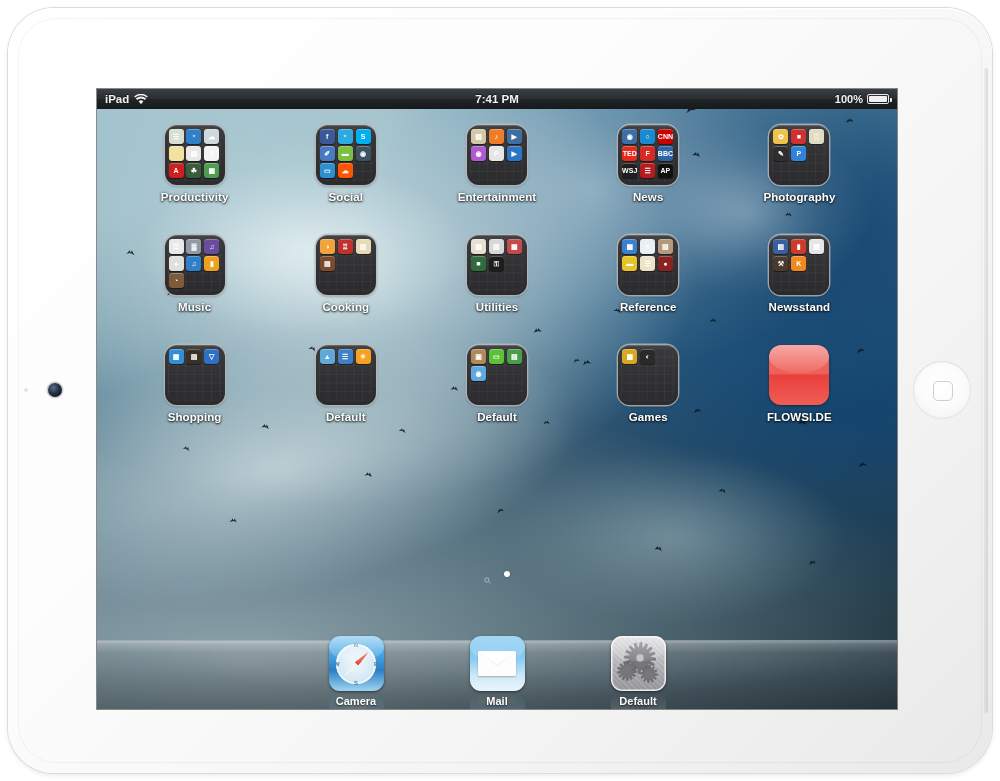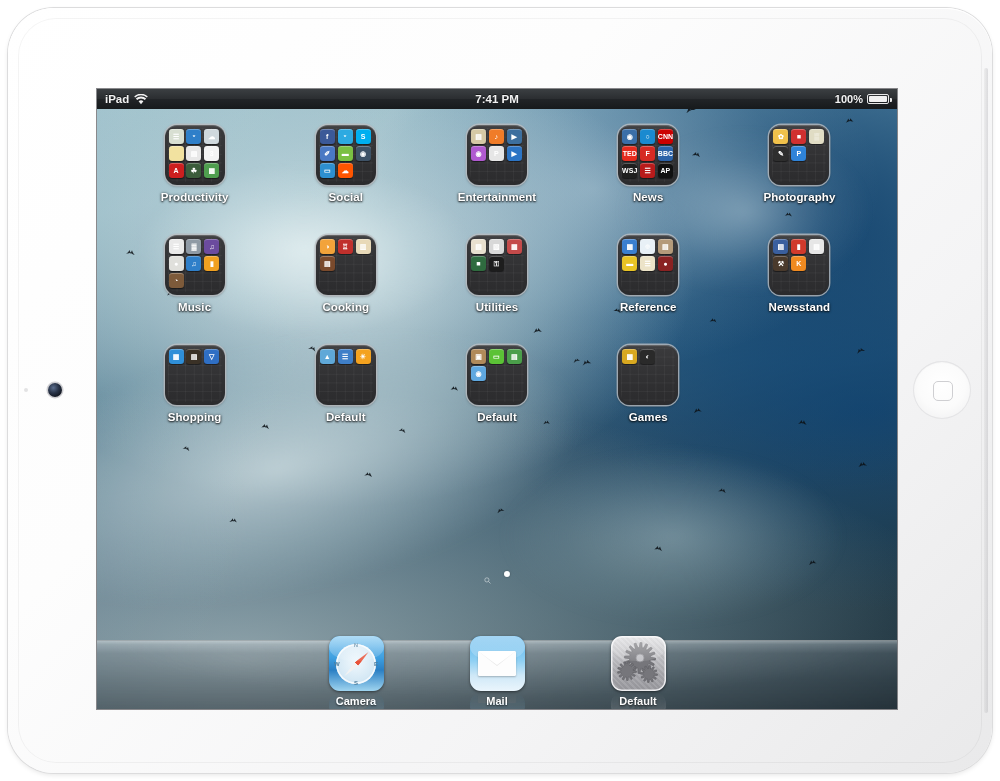--- a/index.html
+++ b/index.html
@@ -952,20 +952,26 @@
           <div class="app-label">Default</div>
         </div>
         <div class="app">
           <div class="folder">
             <div class="folder-grid">
               <div class="mini" style="background: rgb(216, 168, 32);">▦</div>
               <div class="mini" style="background: rgb(42, 42, 42);">◐</div>
             </div>
           </div>
           <div class="app-label">Games</div>
+        </div>
+        <div class="app">
+          <div class="app-tile ic-flowsi">
+            <div class="tile-gloss"></div>
+          </div>
+          <div class="app-label">FLOWSI.DE</div>
         </div>
       </div>
 
     <div class="page-dots">
       <span class="search-dot">
         <svg width="7" height="7" viewBox="0 0 7 7">
           <circle cx="2.9" cy="2.9" r="2.1" fill="none" stroke="#ffffff" stroke-width="0.9" opacity="0.62"></circle>
           <line x1="4.5" y1="4.5" x2="6.5" y2="6.5" stroke="#ffffff" stroke-width="0.9" opacity="0.62"></line>
         </svg>
       </span>

